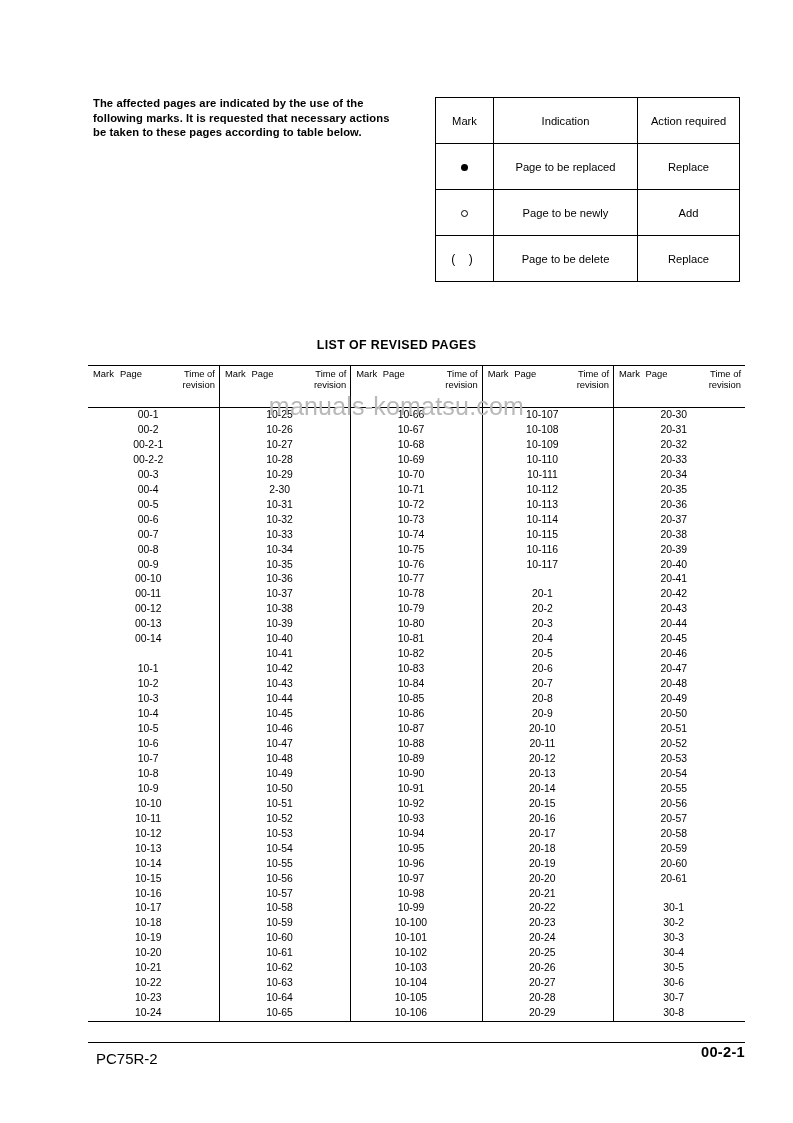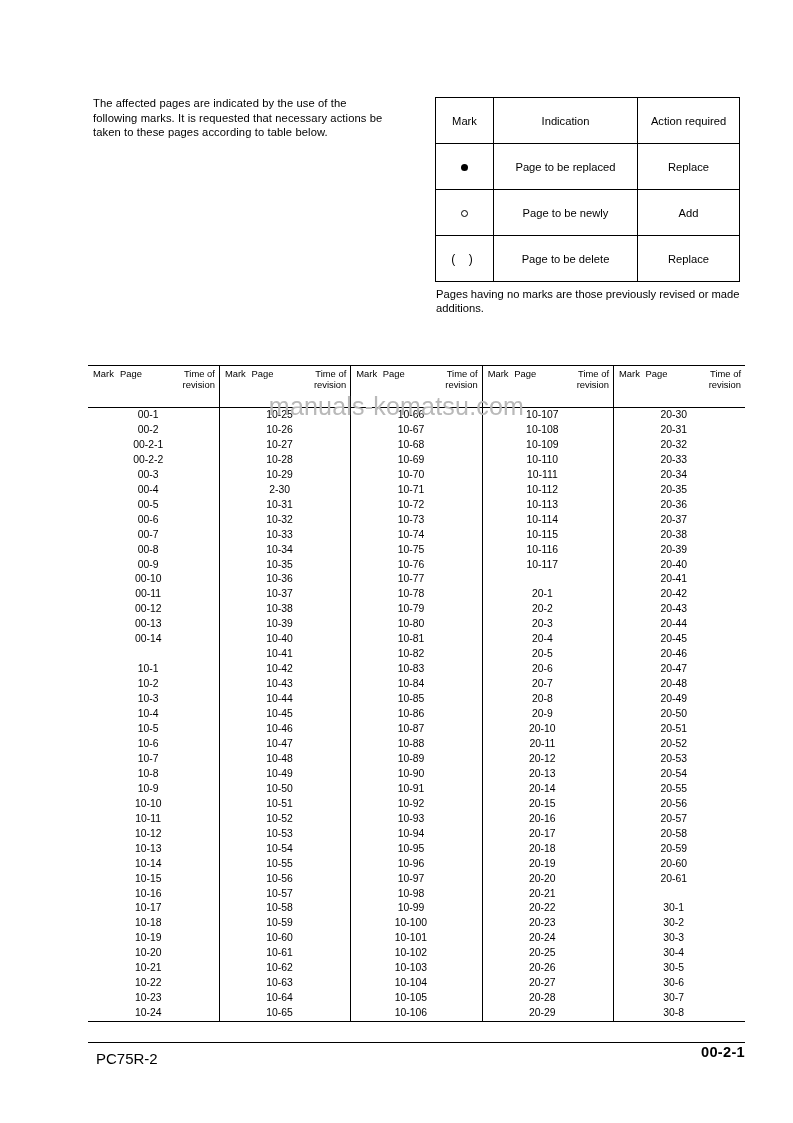--- a/index.html
+++ b/index.html
@@ -24,20 +24,21 @@
   
   .intro {
     position: absolute;
     left: 93px;
     top: 96px;
     width: 300px;
     font-size: 11.2px;
     line-height: 14.6px;
     letter-spacing: 0.1px;
     text-align: left;
+    font-weight: bold;
   }
 
   
   .marks-table {
     position: absolute;
     left: 435px;
     top: 97px;
     width: 304px;
     border-collapse: collapse;
     table-layout: fixed;
@@ -232,22 +233,22 @@
       <tr>
         <td>
           <span class="glyph-paren">(  )</span>
         </td>
         <td>Page to be delete</td>
         <td>Replace</td>
       </tr>
     </tbody>
   </table>
 
-  <div class="legend-note">Pages having no marks are those previously revised or made additions.</div>
-
+
+  <div class="section-title">LIST OF REVISED PAGES</div>
 
   <div class="pages-table-wrap">
     <div class="pt-toprule"></div>
     <table class="pt">
       <colgroup>
         <col class="k-mark">
           <col class="k-page">
           <col class="k-time">
         <col class="k-mark">
           <col class="k-page">

